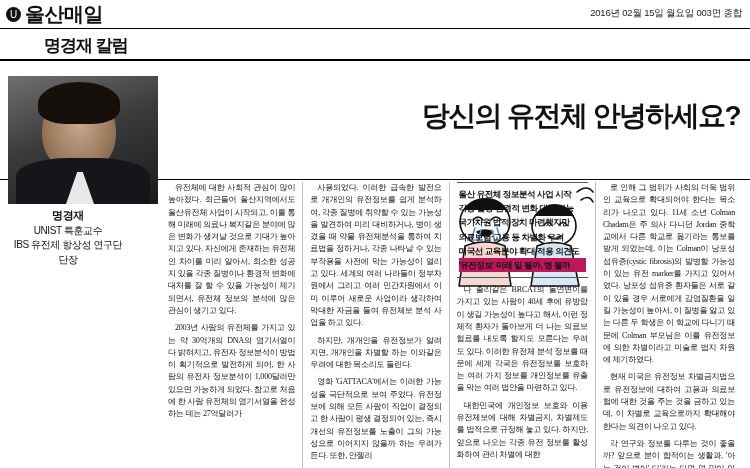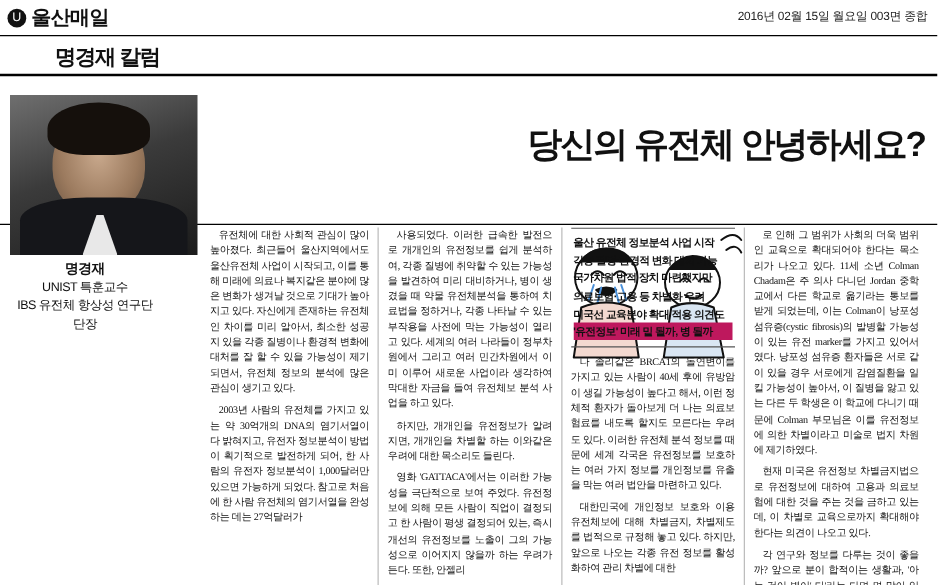--- a/index.html
+++ b/index.html
@@ -17,21 +17,21 @@
     position:relative;height:28px;border-bottom:1px solid #000;
     display:flex;align-items:center;
   }
   .logo-wrap{display:flex;align-items:center;gap:4px;padding-left:6px;}
   .logo-mark{
     width:15px;height:15px;border-radius:50%;
     background:#111;color:#fff;font-size:10px;line-height:15px;text-align:center;
     font-family:"Liberation Sans", sans-serif;
   }
   .logo-text{
-    font-size:16px;font-weight:bold;letter-spacing:-0.5px;
+    font-size:20px;font-weight:bold;letter-spacing:-0.5px;
     font-family:"Liberation Sans", sans-serif;
   }
   .issue-line{
     position:absolute;right:8px;top:7px;
     font-size:9.5px;color:#222;letter-spacing:-0.2px;
     font-family:"Liberation Sans", sans-serif;
   }
 
   
   .colhead{

